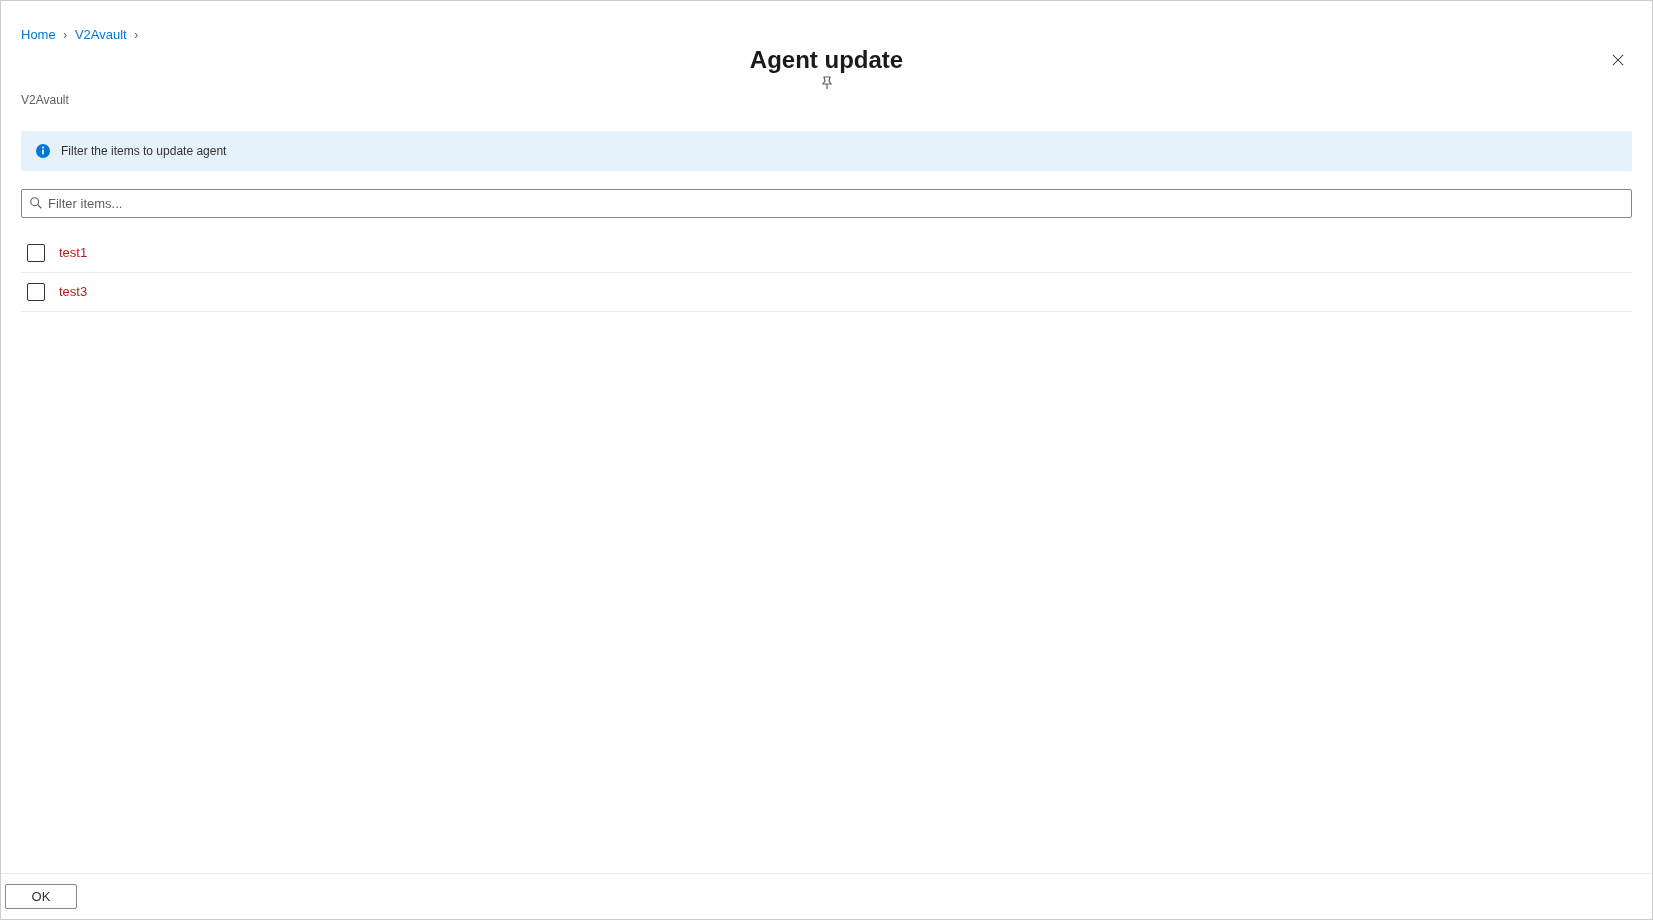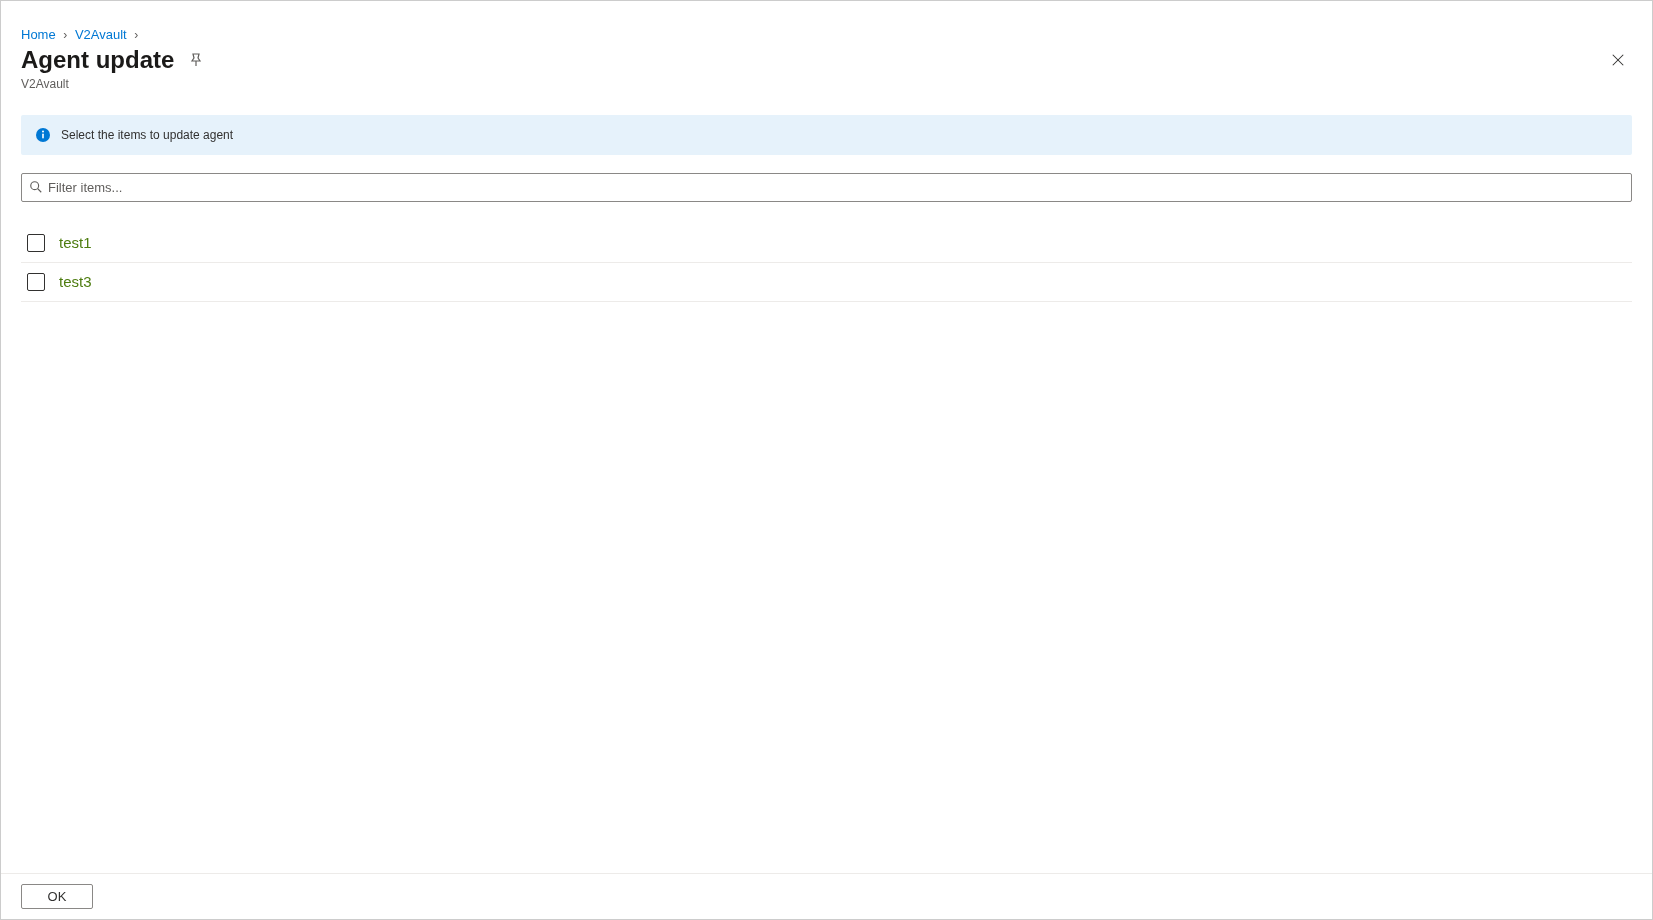--- a/index.html
+++ b/index.html
@@ -34,21 +34,21 @@
       margin: 0 4px;
       font-size: 12px;
     }
     .header {
       padding: 0 20px 6px 20px;
       position: relative;
     }
     .title-row {
       display: flex;
       align-items: center;
-      gap: 14px;
+      flex-direction: column;
     }
     .page-title {
       font-size: 24px;
       font-weight: 600;
       color: #1b1a19;
       line-height: 1.2;
     }
     .title-action-icon {
       width: 16px;
       height: 16px;
@@ -93,21 +93,21 @@
       width: 16px;
       height: 16px;
       flex-shrink: 0;
     }
     .info-text {
       font-size: 12px;
       color: #323130;
     }
     .filter-wrap {
       position: relative;
-      margin-bottom: 22px;
+      margin-bottom: 16px;
     }
     .filter-icon {
       position: absolute;
       left: 8px;
       top: 50%;
       transform: translateY(-50%);
       width: 14px;
       height: 14px;
       color: #605e5c;
       pointer-events: none;
@@ -139,26 +139,26 @@
     .checkbox {
       width: 18px;
       height: 18px;
       border: 1px solid #323130;
       border-radius: 2px;
       background: #ffffff;
       flex-shrink: 0;
       cursor: pointer;
     }
     .row-label {
-      font-size: 15px;
-      color: #4d7c0f;
+      font-size: 13px;
+      color: #b91c1c;
     }
     .footer {
       border-top: 1px solid #edebe9;
-      padding: 10px 20px;
+      padding: 10px 4px;
       background: #ffffff;
     }
     .btn-ok {
       padding: 4px 24px;
       border: 1px solid #8a8886;
       background: #ffffff;
       font-size: 13px;
       font-family: inherit;
       color: #323130;
       cursor: pointer;
@@ -197,21 +197,21 @@
 
 <div class="content">
   <div class="info-banner">
     <span class="info-icon">
       <svg viewBox="0 0 16 16" width="16" height="16">
         <circle cx="8" cy="8" r="7" fill="#0078d4"></circle>
         <circle cx="8" cy="4.5" r="1" fill="#ffffff"></circle>
         <rect x="7.2" y="6.5" width="1.6" height="5" rx="0.8" fill="#ffffff"></rect>
       </svg>
     </span>
-    <span class="info-text">Select the items to update agent</span>
+    <span class="info-text">Filter the items to update agent</span>
   </div>
 
   <div class="filter-wrap">
     <span class="filter-icon">
       <svg viewBox="0 0 16 16" width="14" height="14" fill="none" stroke="currentColor" stroke-width="1.3">
         <circle cx="6.5" cy="6.5" r="4.5"></circle>
         <line x1="10" y1="10" x2="14" y2="14"></line>
       </svg>
     </span>
     <input type="text" class="filter-input" placeholder="Filter items..." style="">

